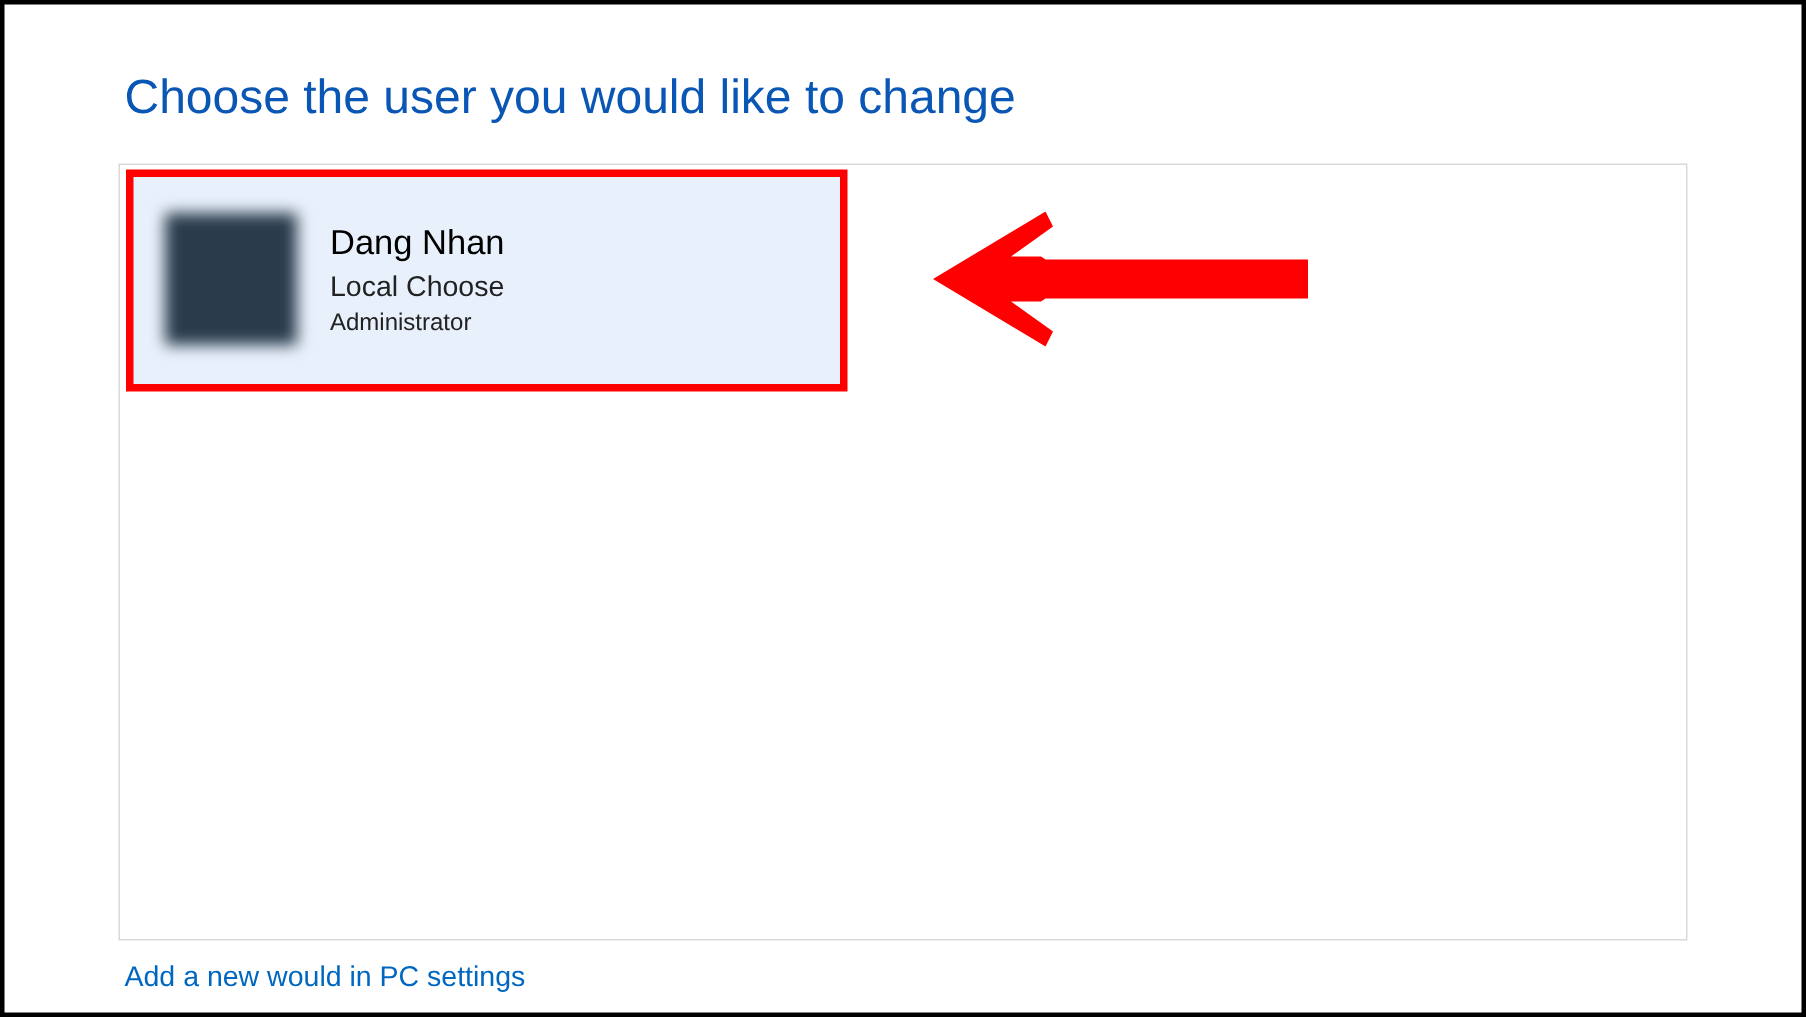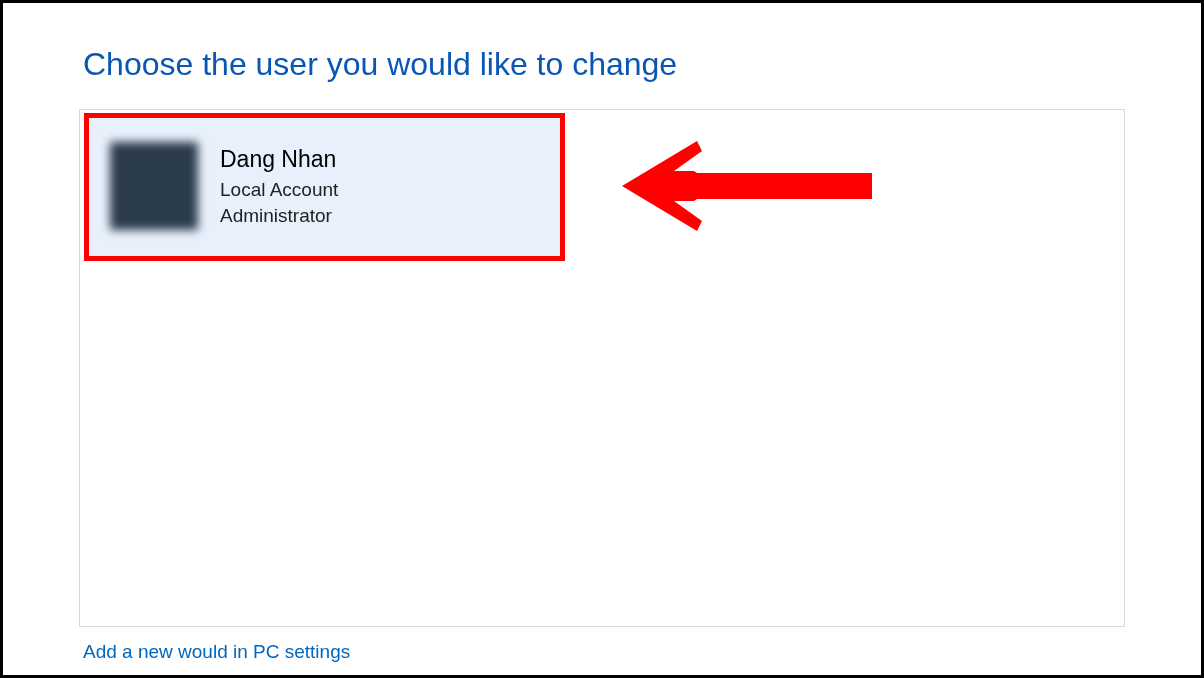--- a/index.html
+++ b/index.html
@@ -69,21 +69,21 @@
       font-size: 23px;
       color: #000000;
       font-weight: 400;
       margin-bottom: 2px;
     }
     .user-type {
       font-size: 19px;
       color: #222222;
     }
     .user-role {
-      font-size: 19px;
+      font-size: 16px;
       color: #222222;
     }
     .annotation-arrow {
       position: absolute;
       top: 26px;
       left: 542px;
       z-index: 3;
     }
     .add-link {
       color: #0067c0;
@@ -103,21 +103,21 @@
 <h1 class="page-title">Choose the user you would like to change</h1>
 
 <div class="users-box">
 
   <div class="highlight-border"></div>
 
   <div class="user-tile">
     <div class="avatar"></div>
     <div class="user-info">
       <div class="user-name">Dang Nhan</div>
-      <div class="user-type">Local Account</div>
+      <div class="user-type">Local Choose</div>
       <div class="user-role">Administrator</div>
     </div>
   </div>
 
   <div class="annotation-arrow">
     <svg width="250" height="100" viewBox="0 0 250 100">
       <polygon points="0,50 75,5 80,15 52,35 72,35 75,37 250,37 250,63 75,63 72,65 52,65 80,85 75,95" fill="#ff0000"></polygon>
     </svg>
   </div>
 

